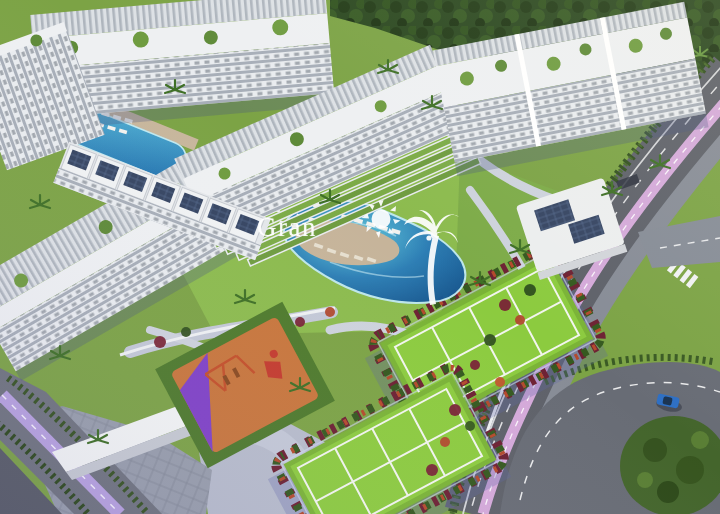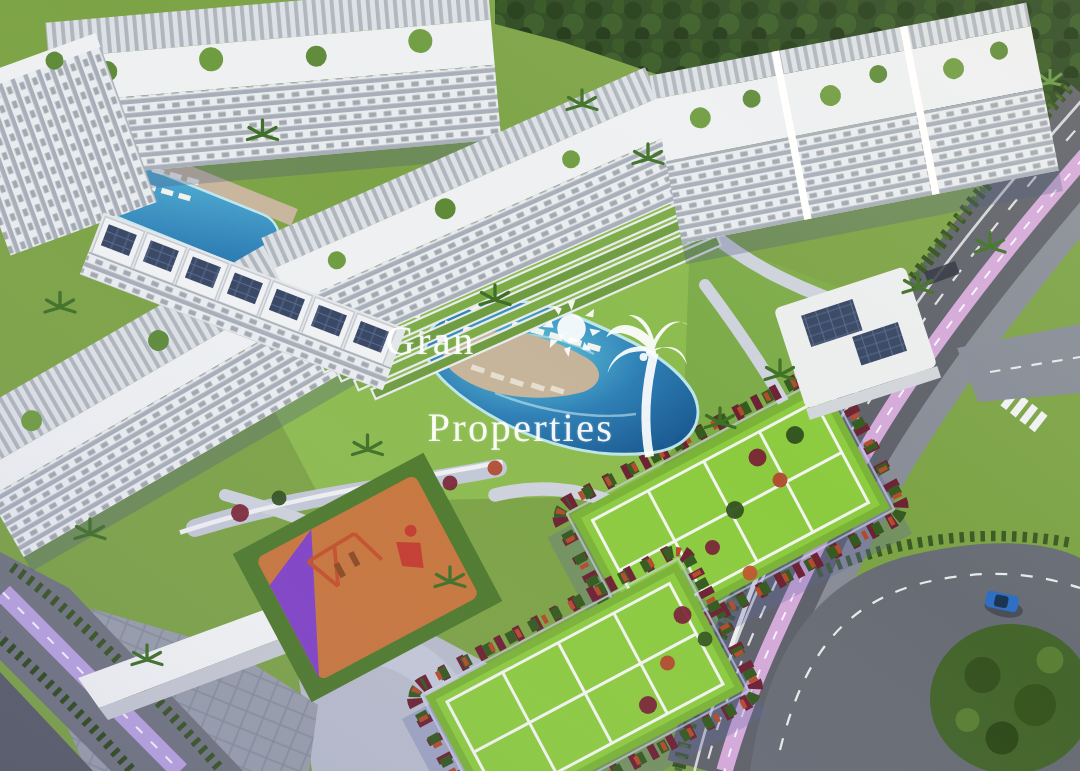--- a/index.html
+++ b/index.html
@@ -394,15 +394,14 @@
       <path d="M34,30 C22,17 10,14 3,20 C9,7 26,10 36,24 Z"></path>
       <path d="M34,30 C19,27 8,33 4,44 C7,30 21,23 35,27 Z"></path>
       <path d="M35,28 C41,12 52,6 58,12 C48,5 38,13 33,26 Z"></path>
       <path d="M35,29 C47,23 55,28 57,38 C52,27 43,25 34,28 Z"></path>
       <path d="M34,28 C32,16 27,8 18,5 C28,4 34,14 36,26 Z"></path>
       <circle cx="33" cy="30" r="3.4"></circle>
       <circle cx="28" cy="33" r="2.6"></circle>
     </g>
   </svg>
   <div class="wm-line" id="wm1">Gran</div>
-  <div class="wm-line" id="wm3">Properties</div>
 </div>
 </div>
 
 </body></html>

